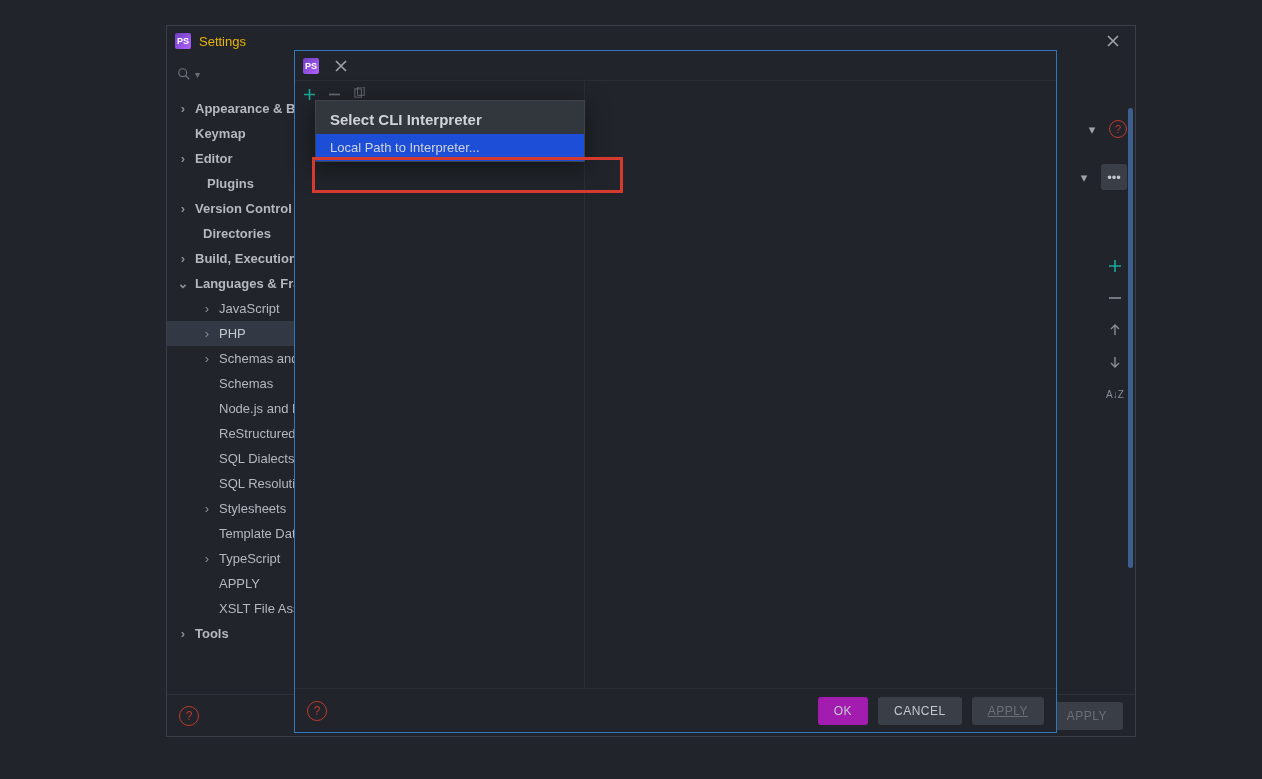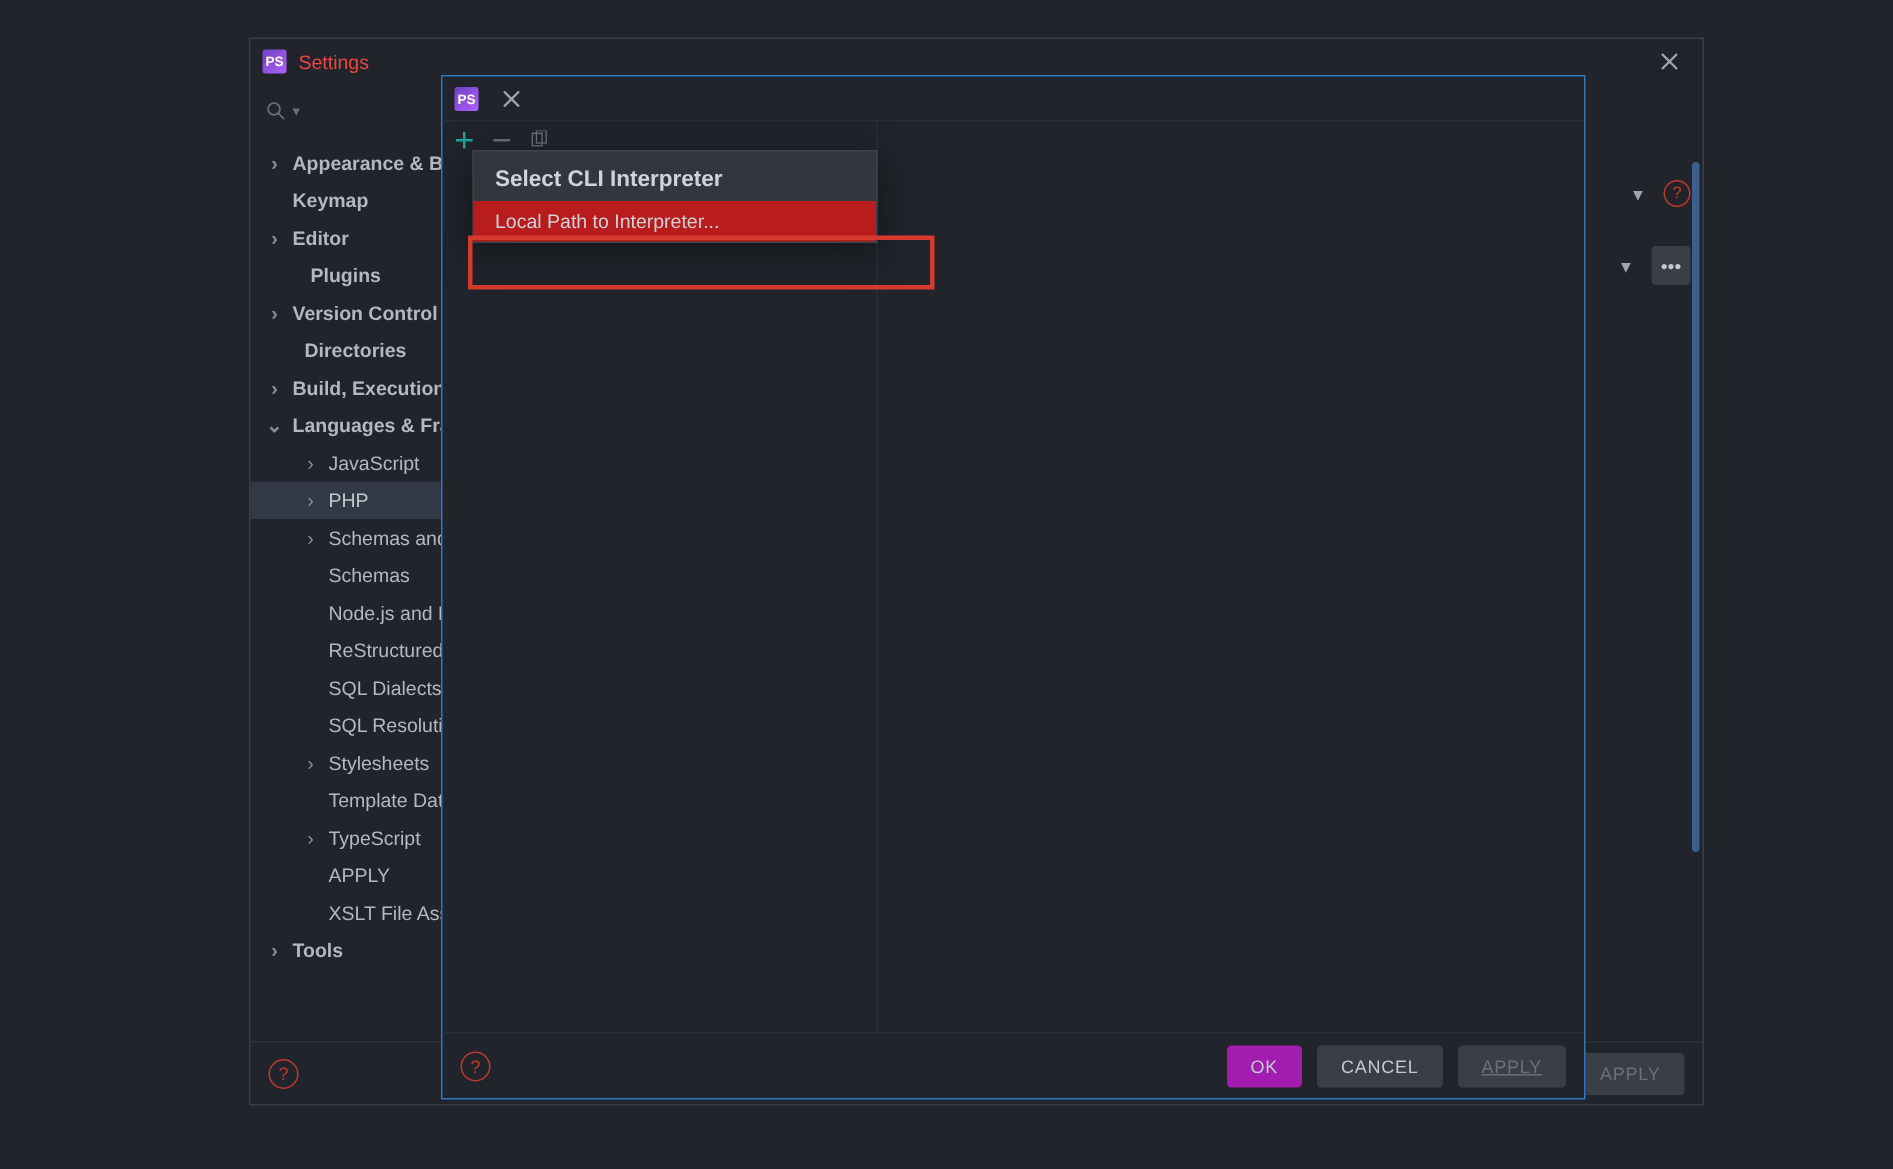--- a/index.html
+++ b/index.html
@@ -25,21 +25,21 @@
     display: flex; align-items: center;
     padding: 0 8px;
     gap: 8px;
   }
   .ps-logo {
     width: 16px; height: 16px;
     background: linear-gradient(135deg,#7040c0,#b060ff);
     display: inline-flex; align-items: center; justify-content: center;
     color: #fff; font-size: 9px; font-weight: bold; border-radius: 2px;
   }
-  .settings-title { flex: 1; color: #ef4444; }
+  .settings-title { flex: 1; color: #eab308; }
   .win-close {
     width: 28px; height: 28px;
     display:flex;align-items:center;justify-content:center;
     color:#a0a4ab; cursor:pointer;
   }
   .settings-body { display:flex; height: calc(100% - 72px); }
   .settings-sidebar {
     width: 250px;
     border-right: 1px solid #2d3139;
     display:flex; flex-direction:column;
@@ -167,21 +167,21 @@
   .select-title {
     padding:10px 14px 6px 14px;
     color:#d0d4da; font-weight:600; font-size:15px;
   }
   .select-opt {
     padding:6px 14px;
     color:#b4b8bf;
     white-space:nowrap; overflow:hidden; text-overflow:ellipsis;
   }
   .select-opt.sel {
-    background:#b91c1c; color:#cfd3da;
+    background:#1d4ed8; color:#cfd3da;
   }
   .red-box {
     position:absolute;
     left:312px; top:157px;
     width:311px; height:36px;
     border:3px solid #d63a2f;
     pointer-events:none;
     z-index:50;
   }
 
@@ -306,20 +306,43 @@
       <div class="main-row1">
         <span class="dd-caret">▾</span>
         <span class="help-dot">?</span>
       </div>
       <div class="main-row2">
         <span class="dd-caret">▾</span>
         <span class="dots-btn">
           <span>•••</span>
         </span>
       </div>
+      <div class="side-tool-col">
+        <span class="side-tool plus">
+          <svg width="14" height="14" viewBox="0 0 14 14">
+              <path d="M7 1 V13 M1 7 H13" stroke="#18a999" stroke-width="1.6"></path>
+            </svg>
+        </span>
+        <span class="side-tool">
+          <svg width="14" height="14" viewBox="0 0 14 14">
+              <path d="M1 7 H13" stroke="#8a8f97" stroke-width="1.6"></path>
+            </svg>
+        </span>
+        <span class="side-tool">
+          <svg width="14" height="14" viewBox="0 0 14 14">
+              <path d="M7 12 V2 M3 6 L7 2 L11 6" stroke="#8a8f97" stroke-width="1.4" fill="none"></path>
+            </svg>
+        </span>
+        <span class="side-tool">
+          <svg width="14" height="14" viewBox="0 0 14 14">
+              <path d="M7 2 V12 M3 8 L7 12 L11 8" stroke="#8a8f97" stroke-width="1.4" fill="none"></path>
+            </svg>
+        </span>
+        <span class="side-tool" style="font-size:10px;color:#8a8f97;">A↓Z</span>
+      </div>
     </div>
   </div>
 
   <div class="settings-footer">
     <span class="help-q">?</span>
     <span class="footer-spacer"></span>
     <button class="btn disabled">APPLY</button>
   </div>
 </div>
 

